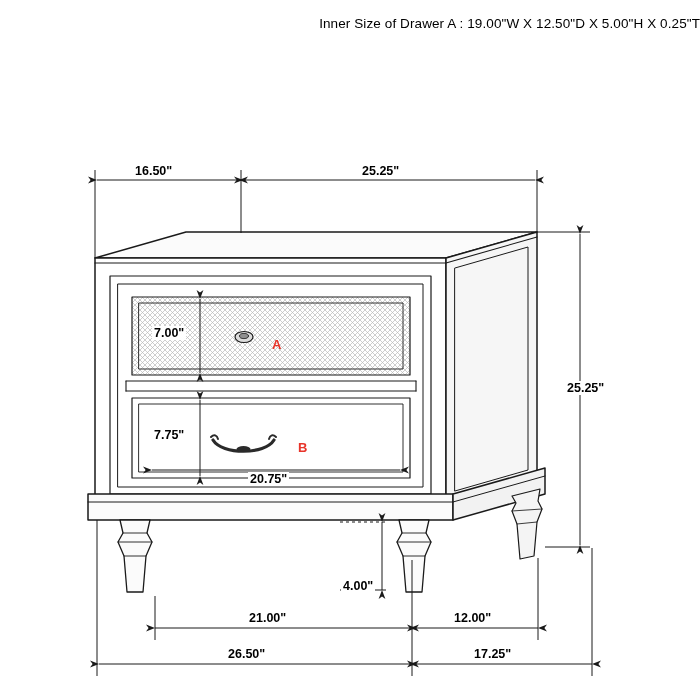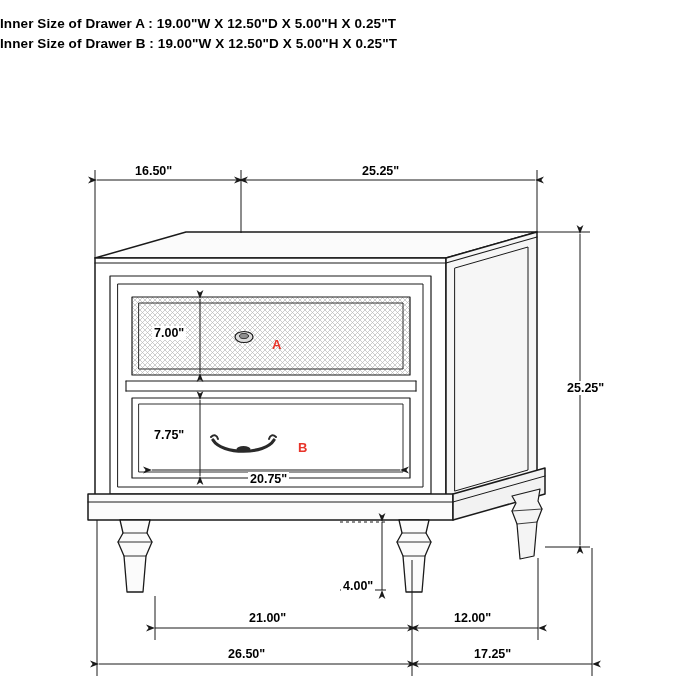--- a/index.html
+++ b/index.html
@@ -17,22 +17,22 @@
   }
   #stage {
     position: relative;
     width: 700px;
     height: 700px;
   }
   .hdr {
     position: absolute;
     left: 0;
     width: 700px;
-    text-align: left;
-    font-weight: bold;
+    text-align: right;
+    font-weight: normal;
     font-size: 13.5px;
     letter-spacing: 0.1px;
     color: #000;
   }
   #hdr1 { top: 16px; }
   #hdr2 { top: 36px; }
 
   svg#drawing {
     position: absolute;
     left: 0;
@@ -55,21 +55,20 @@
     font-weight: bold;
     color: #e8342a;
   }
 </style>
 </head>
 <body>
 
 <div id="stage">
 
   <div class="hdr" id="hdr1">Inner Size of Drawer A : 19.00"W X 12.50"D X 5.00"H X  0.25"T</div>
-  <div class="hdr" id="hdr2">Inner Size of Drawer B : 19.00"W X 12.50"D X 5.00"H X  0.25"T</div>
 
   <svg id="drawing" viewBox="0 0 700 700">
     <defs>
       <marker id="arrL" markerWidth="10" markerHeight="8" refX="9" refY="4" orient="auto" markerUnits="userSpaceOnUse">
         <path d="M9,4 L0,0.6 L2.6,4 L0,7.4 Z" fill="#1a1a1a"></path>
       </marker>
       <marker id="arrR" markerWidth="10" markerHeight="8" refX="1" refY="4" orient="auto" markerUnits="userSpaceOnUse">
         <path d="M1,4 L10,0.6 L7.4,4 L10,7.4 Z" fill="#1a1a1a"></path>
       </marker>
       <pattern id="rattan" width="5" height="5" patternUnits="userSpaceOnUse">

